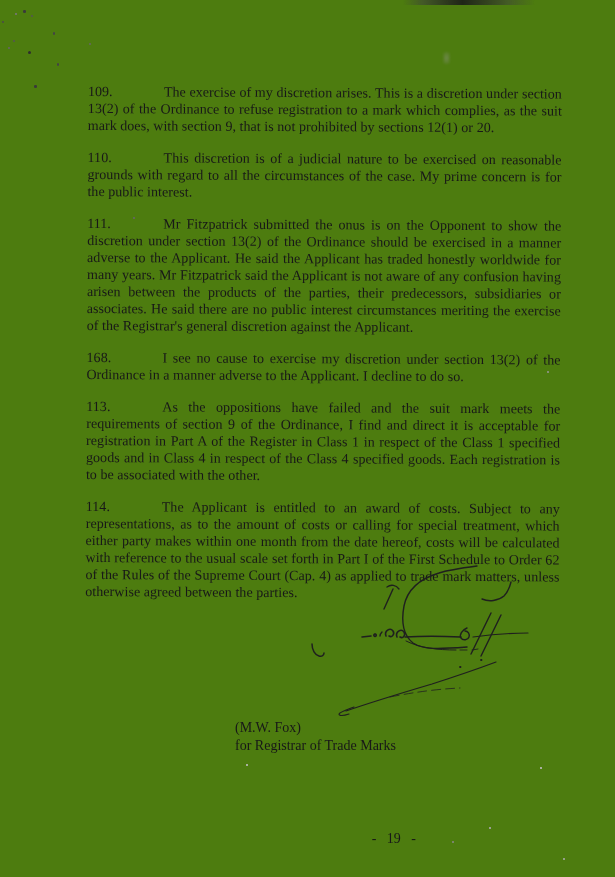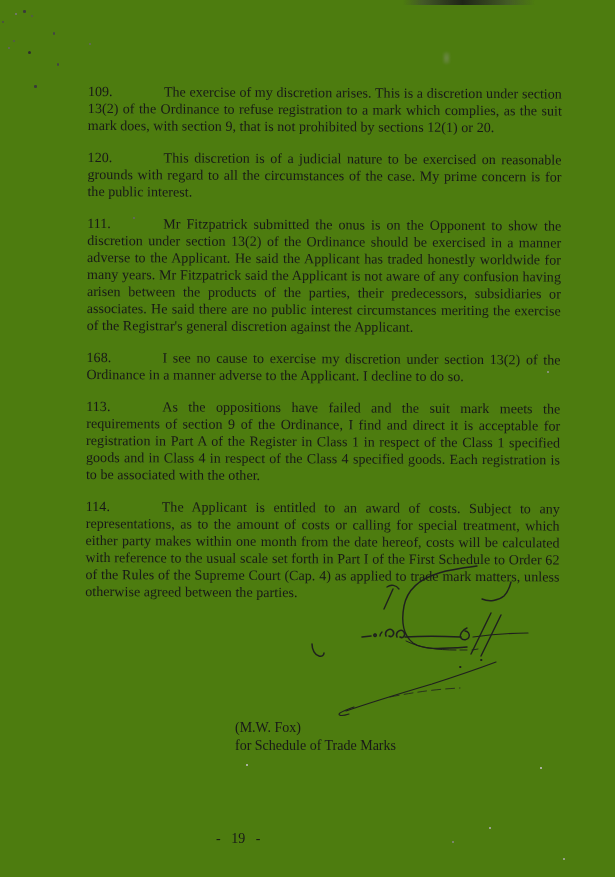--- a/index.html
+++ b/index.html
@@ -43,21 +43,21 @@
     text-align: left;
     font-size: 14px;
     line-height: 17.5px;
   }
   
   .pagenum {
     position: absolute;
     left: 216px;
     top: 831px;
     width: 200px;
-    text-align: left;
+    text-align: right;
     font-size: 14px;
     word-spacing: 7px;
   }
   
   .topbar {
     position: absolute;
     left: 403px;
     top: 0;
     width: 132px;
     height: 4.5px;
@@ -112,21 +112,21 @@
     <div class="speck" style="left:547px;top:371px;width:2px;height:2px;background:#999"></div>
     <div class="speck" style="left:246px;top:764px;width:1.5px;height:1.5px;background:#bbb"></div>
     <div class="speck" style="left:540px;top:767px;width:1.5px;height:1.5px;background:#bbb"></div>
     <div class="speck" style="left:489px;top:827px;width:1.5px;height:1.5px;background:#aaa"></div>
     <div class="speck" style="left:452px;top:841px;width:2px;height:2px;background:#888"></div>
     <div class="speck" style="left:563px;top:858px;width:2px;height:1.5px;background:#aaa"></div>
   </div>
 
   <div class="content">
     <div class="para"><span class="pnum">109.</span><span>The exercise of my discretion arises.  This is a discretion under section 13(2) of the Ordinance to refuse registration to a mark which complies, as the suit mark does, with section 9, that is not prohibited by sections 12(1) or 20.</span></div>
-    <div class="para"><span class="pnum">120.</span><span>This discretion is of a judicial nature to be exercised on reasonable grounds with regard to all the circumstances of the case.  My prime concern is for the public interest.</span></div>
+    <div class="para"><span class="pnum">110.</span><span>This discretion is of a judicial nature to be exercised on reasonable grounds with regard to all the circumstances of the case.  My prime concern is for the public interest.</span></div>
     <div class="para"><span class="pnum">111.</span><span>Mr Fitzpatrick submitted the onus is on the Opponent to show the discretion under section 13(2) of the Ordinance should be exercised in a manner adverse to the Applicant.  He said the Applicant has traded honestly worldwide for many years.  Mr Fitzpatrick said the Applicant is not aware of any confusion having arisen between the products of the parties, their predecessors, subsidiaries or associates.  He said there are no public interest circumstances meriting the exercise of the Registrar's general discretion against the Applicant.</span></div>
     <div class="para"><span class="pnum">168.</span><span>I see no cause to exercise my discretion under section 13(2) of the Ordinance in a manner adverse to the Applicant.  I decline to do so.</span></div>
     <div class="para"><span class="pnum">113.</span><span>As the oppositions have failed and the suit mark meets the requirements of section 9 of the Ordinance, I find and direct it is acceptable for registration in Part A of the Register in Class 1 in respect of the Class 1 specified goods and in Class 4 in respect of the Class 4 specified goods.  Each registration is to be associated with the other.</span></div>
     <div class="para"><span class="pnum">114.</span><span>The Applicant is entitled to an award of costs.  Subject to any representations, as to the amount of costs or calling for special treatment, which either party makes within one month from the date hereof, costs will be calculated with reference to the usual scale set forth in Part I of the First Schedule to Order 62 of the Rules of the Supreme Court (Cap. 4) as applied to trade mark matters, unless otherwise agreed between the parties.</span></div>
   </div>
 
   <svg class="signature" width="310" height="177" viewBox="0 0 310 177">
 
     <g>
       <path d="M207,11 C192,13 178,15 169,18 C149,24 137,36 134,51 C131,67 133,80 143,88 C153,95 170,94 197,92" stroke-width="1.4"></path>
@@ -158,18 +158,18 @@
     <g>
       <path d="M76,156 C102,147 135,137 162,129 C190,120 210,113 226,107" stroke-width="1.2"></path>
       <path d="M84,152 C76,155 70,157 69,159 C69,161 73,161 79,159" stroke-width="1.1"></path>
       <path d="M120,142 C145,137 168,134 190,133" stroke-width="0.8" stroke-dasharray="9,5"></path>
       <path d="M190,112 l0.5,0 M211,105 l0.5,0" stroke-width="1.8"></path>
     </g>
   </svg>
 
   <div class="signoff">
     <div>(M.W. Fox)</div>
-    <div>for Schedule of Trade Marks</div>
+    <div>for Registrar of Trade Marks</div>
   </div>
 
   <div class="pagenum">- 19 -</div>
 
 </div>
 
 </body></html>

